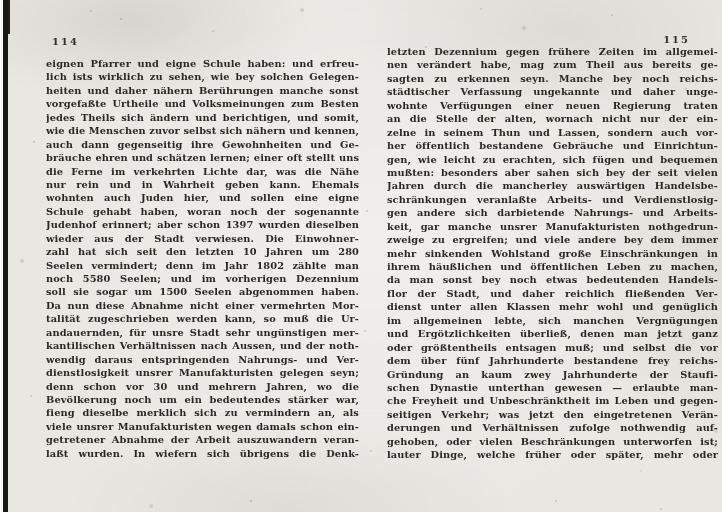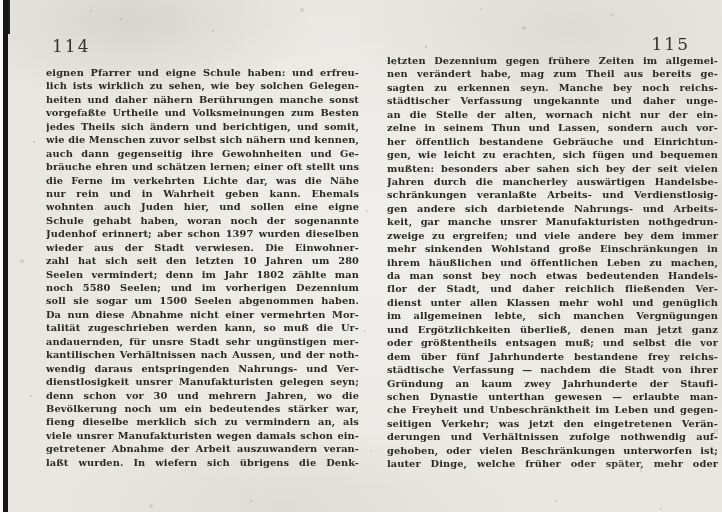--- a/index.html
+++ b/index.html
@@ -19,21 +19,21 @@
       radial-gradient(ellipse 420px 360px at 52% 48%, rgba(255,255,255,0.35), transparent 80%),
       #e9e7e2;
   }
   .edge-white{position:absolute;left:0;top:0;width:3px;height:100%;background:#fafaf8;}
   .edge-black{position:absolute;left:3px;top:0;width:5px;height:100%;background:#171716;}
   .edge-black:after{
     content:"";position:absolute;left:5px;top:0;width:2px;height:34px;background:#20201e;
   }
   .page{position:absolute;color:#2b2823;}
   .page-number{
-    font-size:17px;font-weight:normal;letter-spacing:2px;color:#34302a;
+    font-size:10px;font-weight:bold;letter-spacing:2px;color:#34302a;
   }
   #left-page{left:46px;top:36px;width:313px;}
   #left-page .page-number{padding-left:6px;}
   #left-page .text-block{margin-top:10px;}
   #right-page{left:387px;top:34px;width:331px;}
   #right-page .page-number{text-align:right;padding-right:28px;}
   #right-page .text-block{}
   .text-block{
     font-size:9.8px;font-weight:bold;line-height:13.45px;
     letter-spacing:0.1px;
@@ -107,40 +107,40 @@
       </div>
   </div>
 
   <div class="page" id="right-page">
     <div class="page-number">115</div>
     <div class="text-block">
         <div class="line">letzten Dezennium gegen frühere Zeiten im allgemei-</div>
         <div class="line">nen verändert habe, mag zum Theil aus bereits ge-</div>
         <div class="line">sagten zu erkennen seyn. Manche bey noch reichs-</div>
         <div class="line">städtischer Verfassung ungekannte und daher unge-</div>
+        <div class="line">wohnte Verfügungen einer neuen Regierung traten</div>
         <div class="line">an die Stelle der alten, wornach nicht nur der ein-</div>
         <div class="line">zelne in seinem Thun und Lassen, sondern auch vor-</div>
         <div class="line">her öffentlich bestandene Gebräuche und Einrichtun-</div>
         <div class="line">gen, wie leicht zu erachten, sich fügen und bequemen</div>
         <div class="line">mußten: besonders aber sahen sich bey der seit vielen</div>
         <div class="line">Jahren durch die mancherley auswärtigen Handelsbe-</div>
         <div class="line">schränkungen veranlaßte Arbeits- und Verdienstlosig-</div>
         <div class="line">gen andere sich darbietende Nahrungs- und Arbeits-</div>
         <div class="line">keit, gar manche unsrer Manufakturisten nothgedrun-</div>
         <div class="line">zweige zu ergreifen; und viele andere bey dem immer</div>
         <div class="line">mehr sinkenden Wohlstand große Einschränkungen in</div>
         <div class="line">ihrem häußlichen und öffentlichen Leben zu machen,</div>
         <div class="line">da man sonst bey noch etwas bedeutenden Handels-</div>
         <div class="line">flor der Stadt, und daher reichlich fließenden Ver-</div>
         <div class="line">dienst unter allen Klassen mehr wohl und genüglich</div>
         <div class="line">im allgemeinen lebte, sich manchen Vergnügungen</div>
         <div class="line">und Ergötzlichkeiten überließ, denen man jetzt ganz</div>
         <div class="line">oder größtentheils entsagen muß; und selbst die vor</div>
         <div class="line">dem über fünf Jahrhunderte bestandene frey reichs-</div>
-        <div class="line">städtische Verfassung — nachdem die Stadt von ihrer</div>
         <div class="line">Gründung an kaum zwey Jahrhunderte der Staufi-</div>
         <div class="line">schen Dynastie unterthan gewesen — erlaubte man-</div>
         <div class="line">che Freyheit und Unbeschränktheit im Leben und gegen-</div>
         <div class="line">seitigen Verkehr; was jetzt den eingetretenen Verän-</div>
         <div class="line">derungen und Verhältnissen zufolge nothwendig auf-</div>
         <div class="line">gehoben, oder vielen Beschränkungen unterworfen ist;</div>
         <div class="line">lauter Dinge, welche früher oder später, mehr oder</div>
       </div>
   </div>
 

